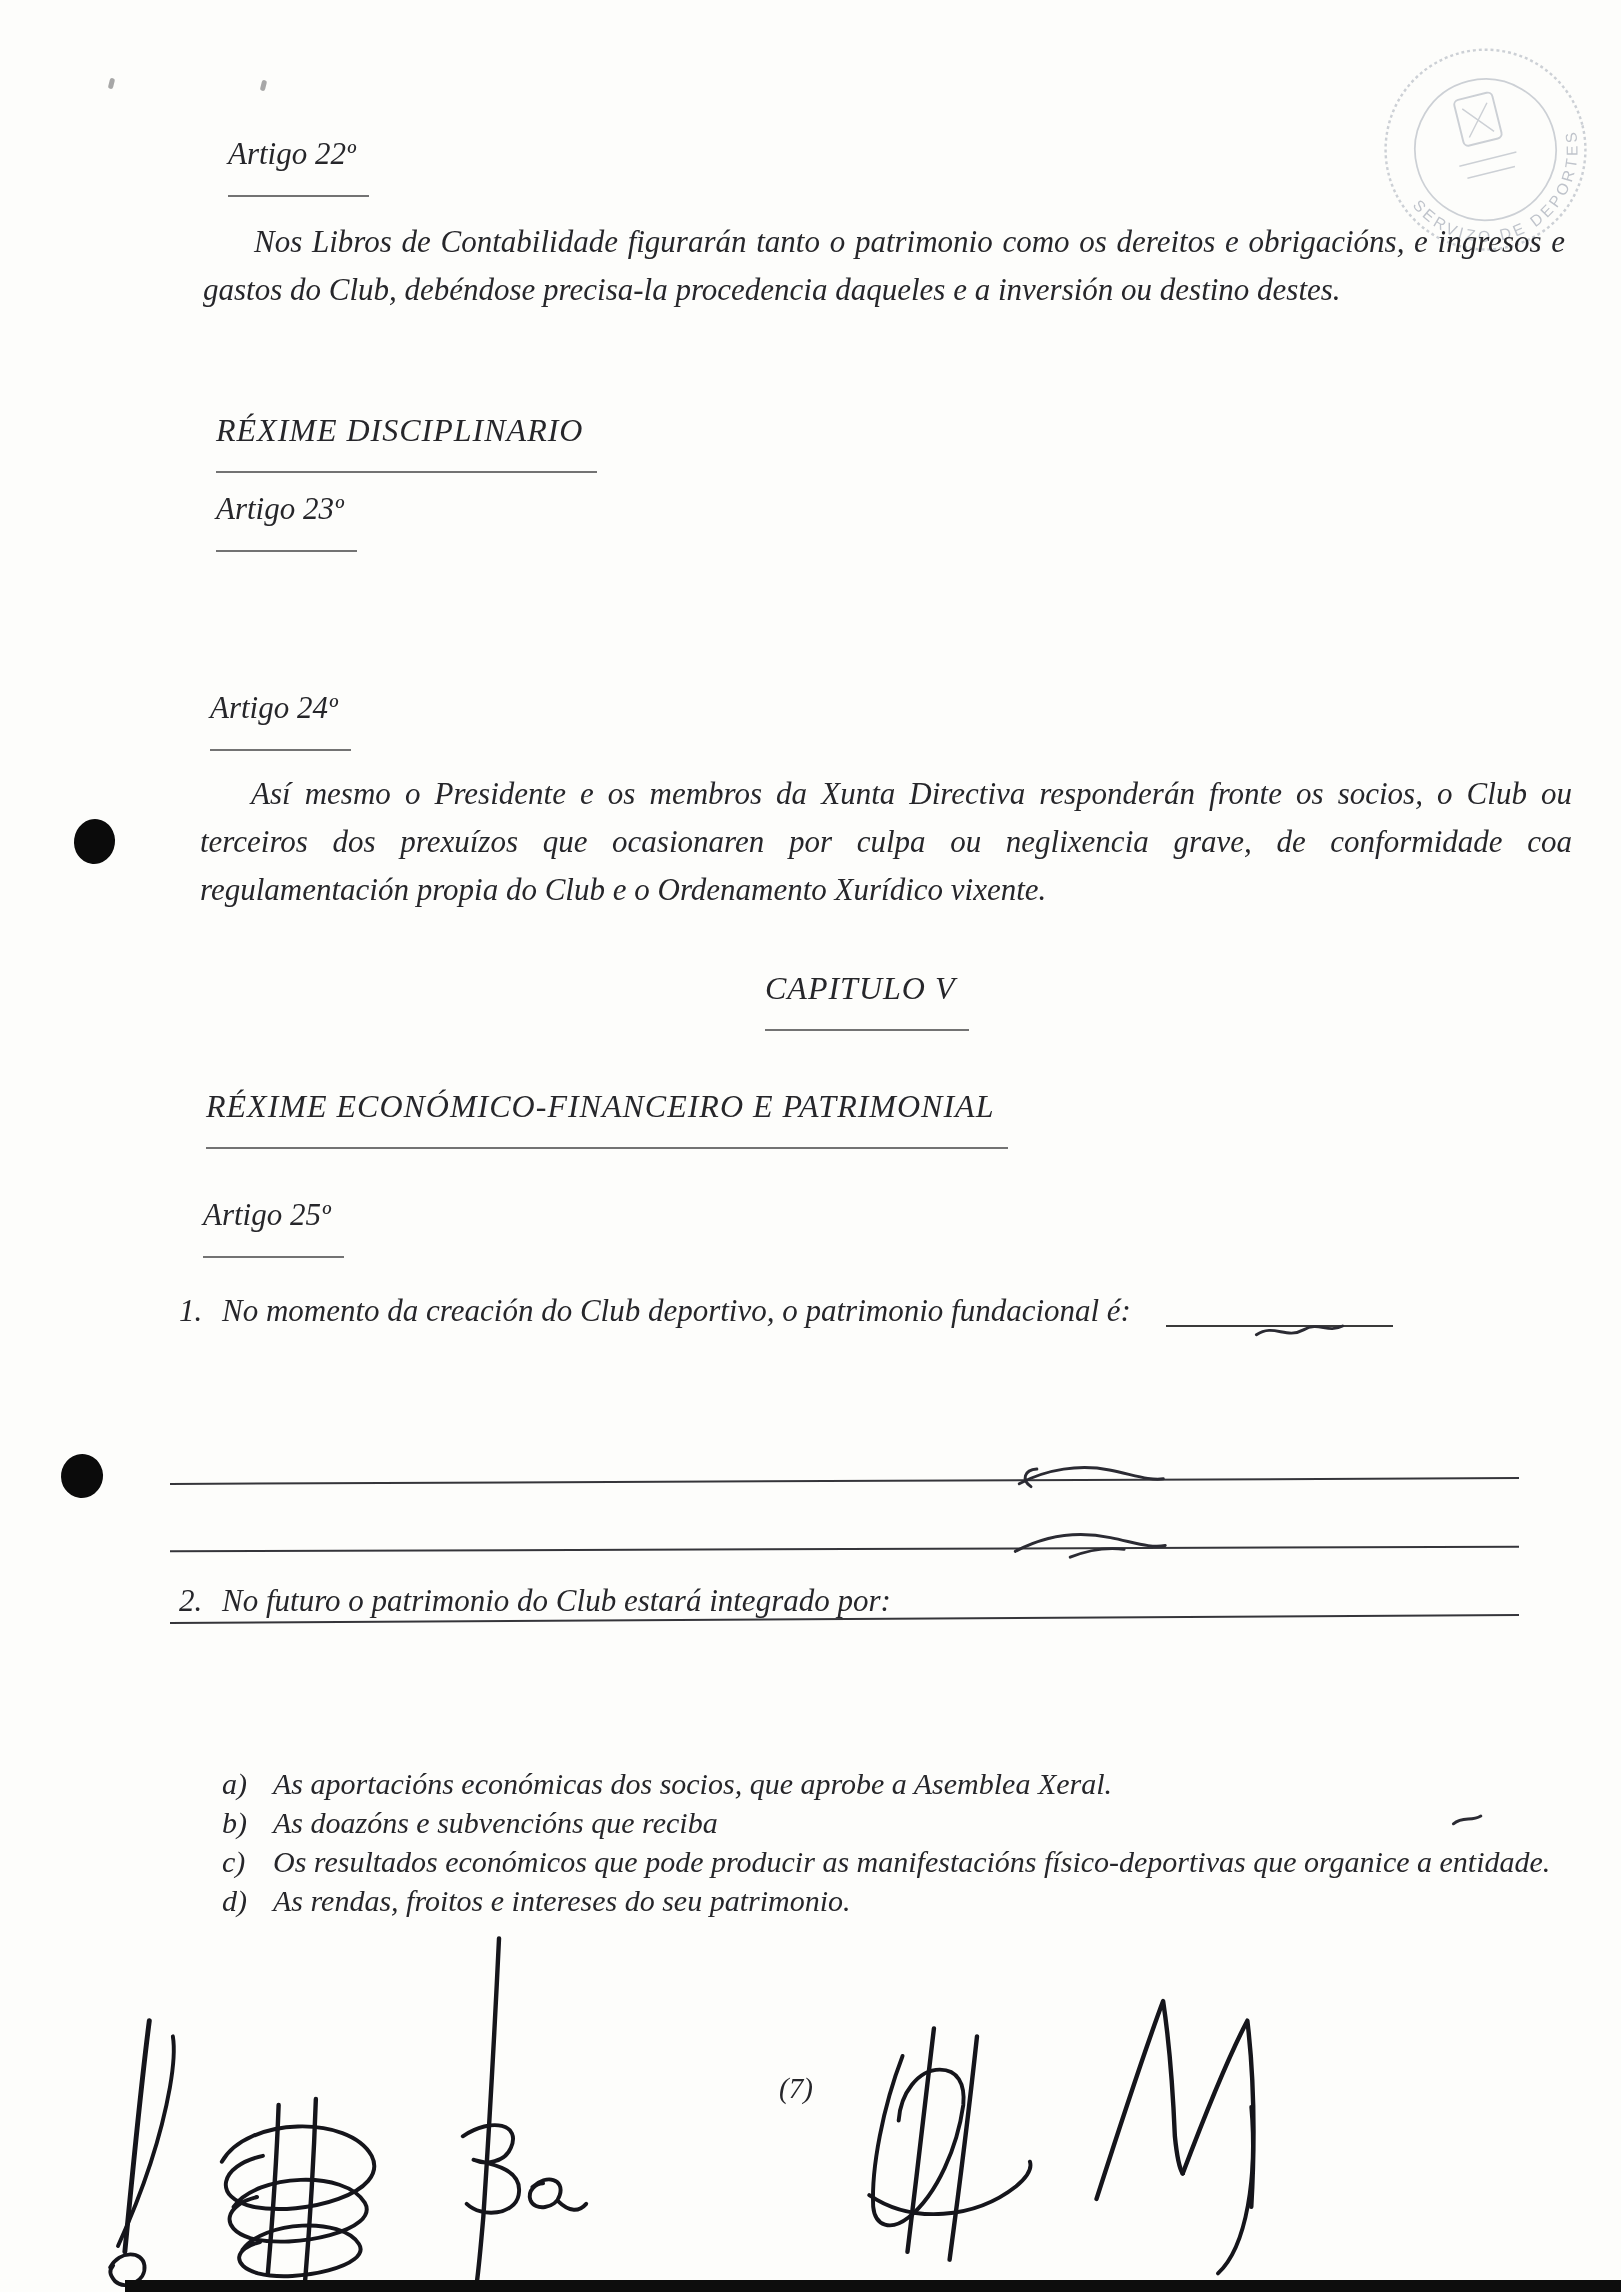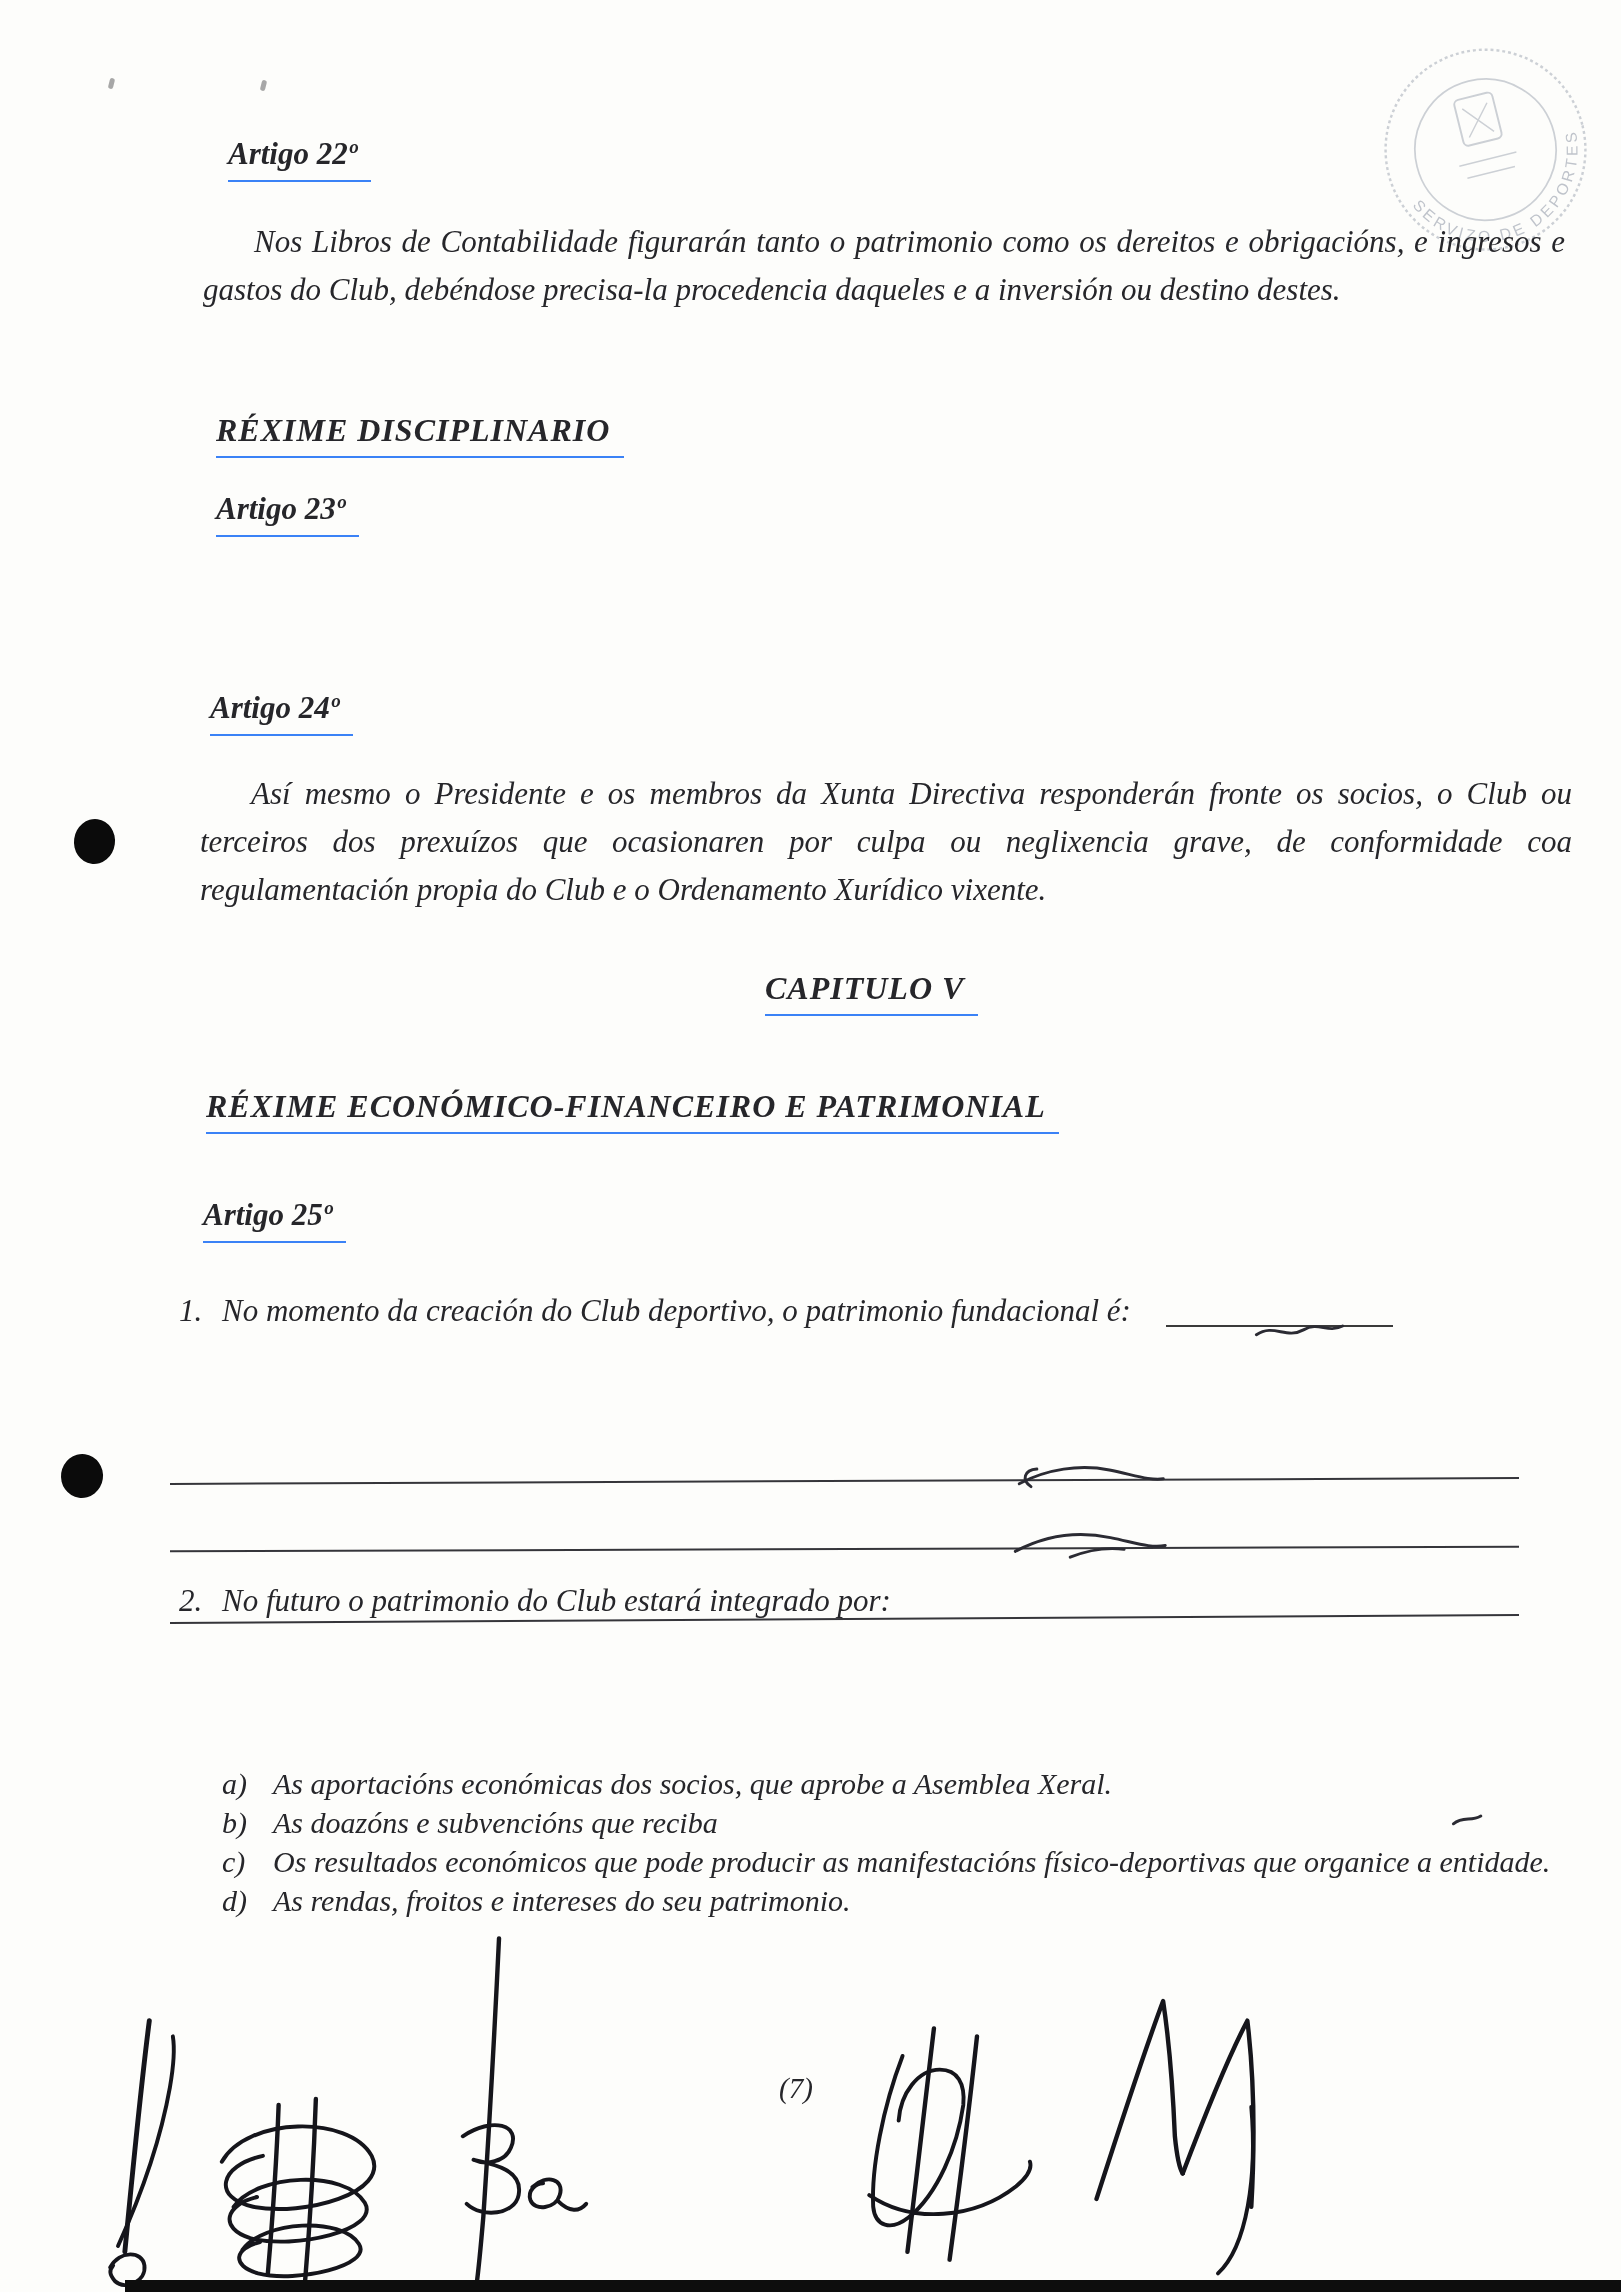--- a/index.html
+++ b/index.html
@@ -5,22 +5,22 @@
   * { margin:0; padding:0; box-sizing:border-box; }
   html,body { width:1621px; height:2293px; }
   body { font-family:"Liberation Serif", serif; background:#e9e9e9; }
   .page {
     position:relative; width:1621px; height:2293px;
     background:#fdfdfb; overflow:hidden; color:#26262a;
   }
   .txt { position:absolute; font-style:italic; font-size:31px; line-height:1.25; }
   .body { line-height:48px; text-align:justify; text-indent:51px; }
   .title {
-    font-weight:bold; border-bottom:2px solid #3b82f6;
-    padding-bottom:6px; padding-right:13.7px; white-space:nowrap;
+    font-weight:normal; border-bottom:2px solid #737373;
+    padding-bottom:21px; padding-right:13.7px; white-space:nowrap;
   }
   .big { font-size:32px; letter-spacing:1px; }
   .item { white-space:nowrap; }
   .num { display:inline-block; width:43px; }
   .blank { display:inline-block; border-bottom:2px solid #3a3a3a; height:29px; vertical-align:-5.9px; }
   .b1 { width:227px; margin-left:35px; }
   .b2 { width:472px; margin-right:7.8px; }
   .rule { position:absolute; left:170px; width:1349px; border-top:2px solid #35353a; }
   .list { position:absolute; font-style:italic; font-size:30px; }
   .lrow { display:flex; line-height:39px; }

